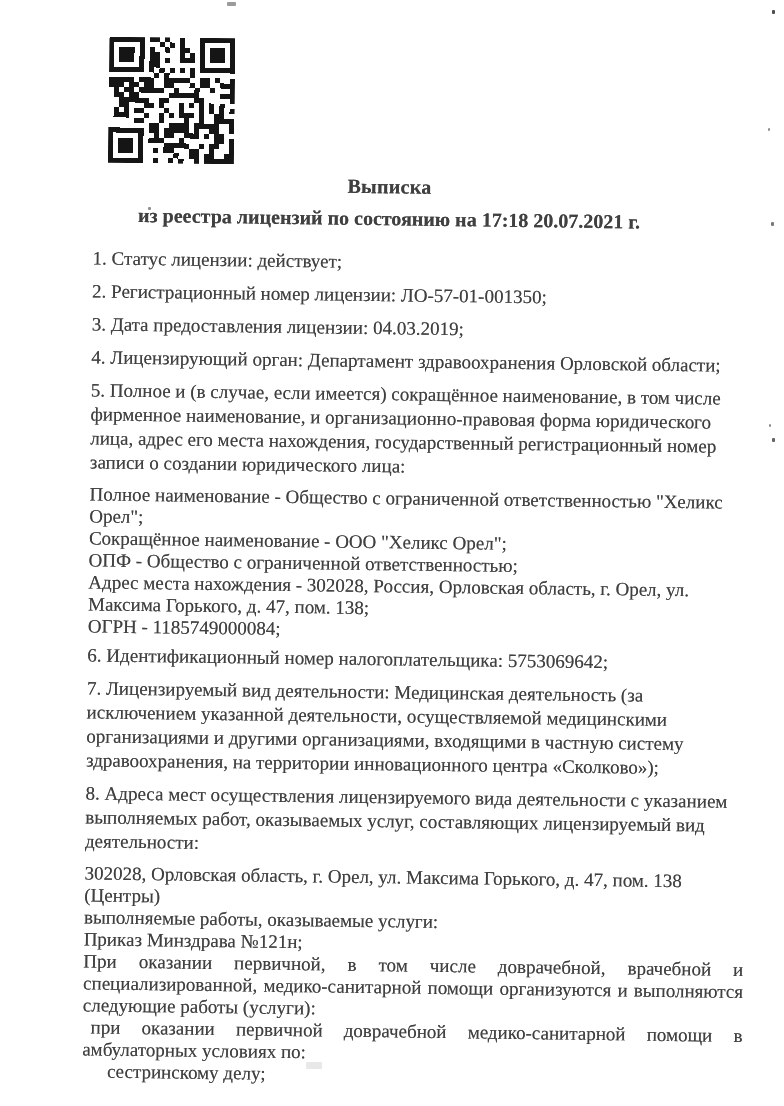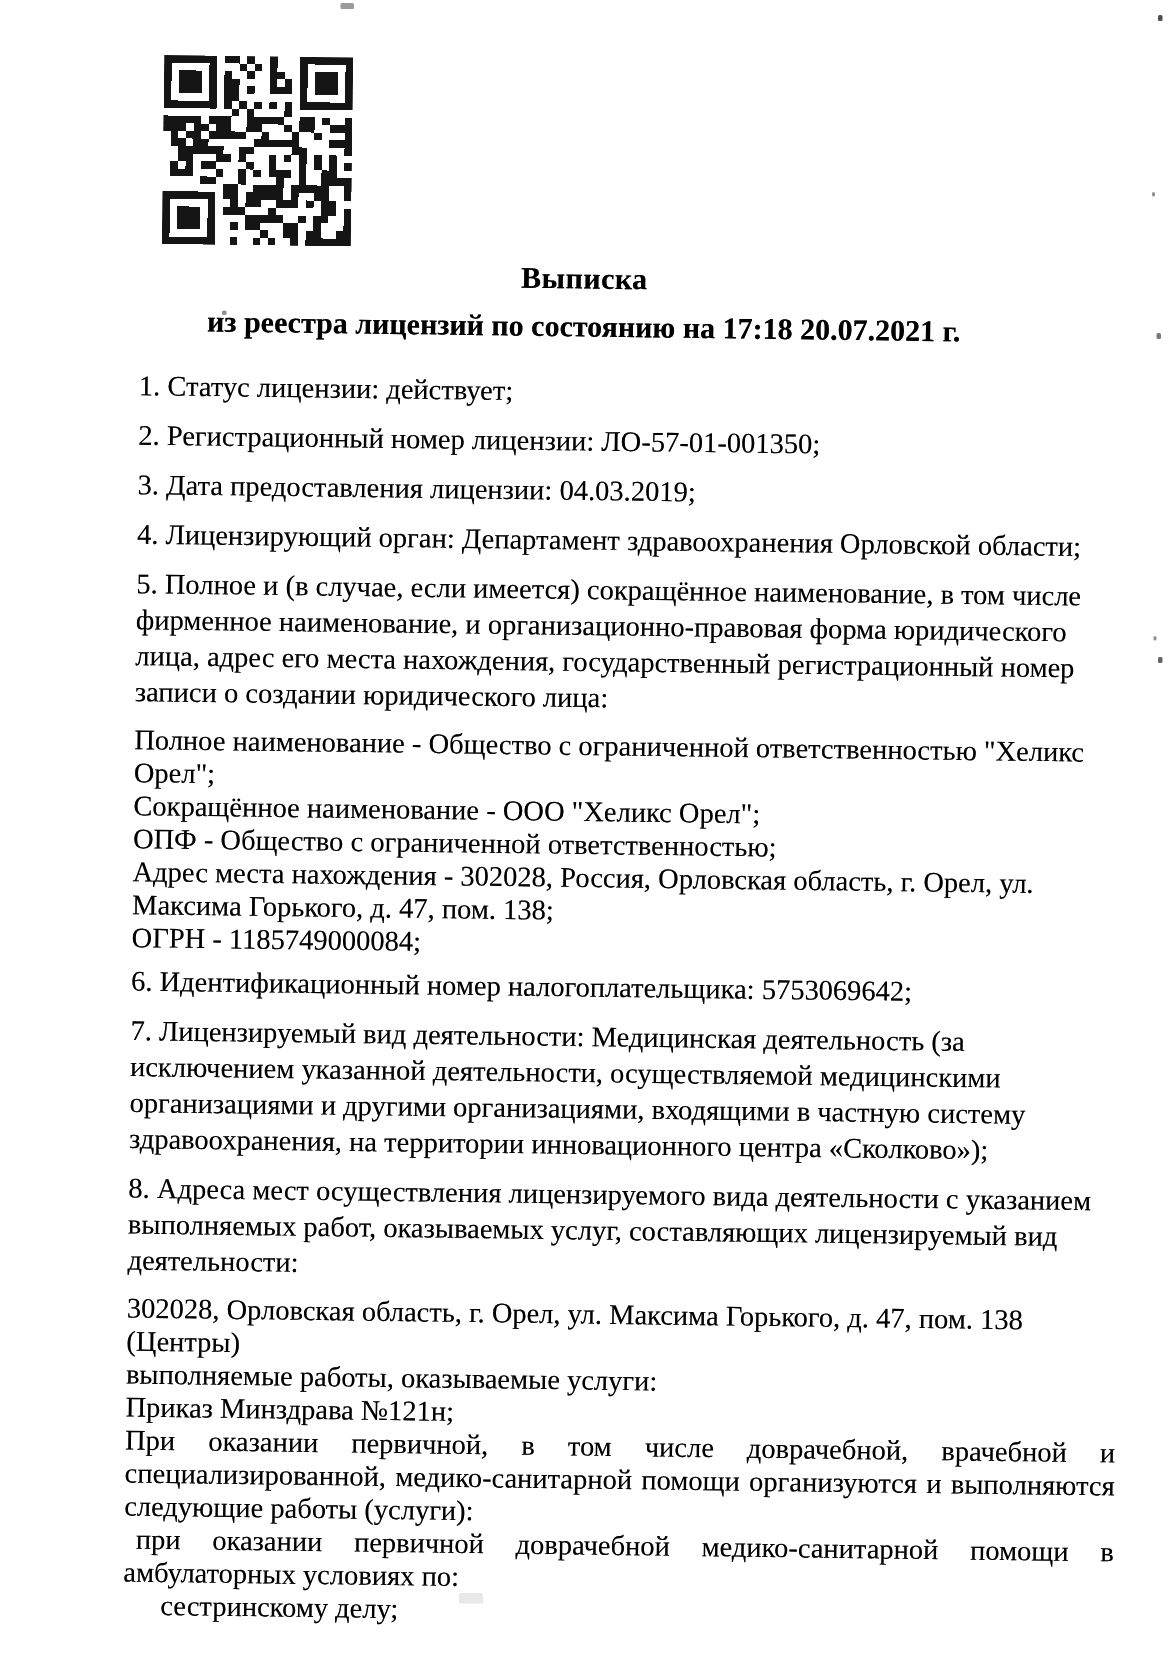--- a/index.html
+++ b/index.html
@@ -1,19 +1,19 @@
 <!DOCTYPE html>
 <html><head>
 <meta charset="utf-8">
 <style>
   html,body{margin:0;padding:0;background:#e8e8e8;}
   .page{
     position:relative;width:784px;height:1106px;background:#ffffff;
     overflow:hidden;font-family:"Liberation Serif","DejaVu Serif",serif;
-    color:#000000;margin:0 auto;
+    color:#404040;margin:0 auto;
   }
   .rotated{position:absolute;left:0;top:0;width:784px;height:1106px;
     transform:rotate(0.75deg);transform-origin:60px 0;}
   .qr{position:absolute;left:110px;top:36px;width:126px;height:126px;}
   .doc-title{
     position:absolute;top:171px;left:0;width:100%;text-align:center;
     font-weight:bold;font-size:20px;letter-spacing:.3px;
     text-shadow:0 0 .4px rgba(0,0,0,.6);
   }
   .doc-subtitle{

